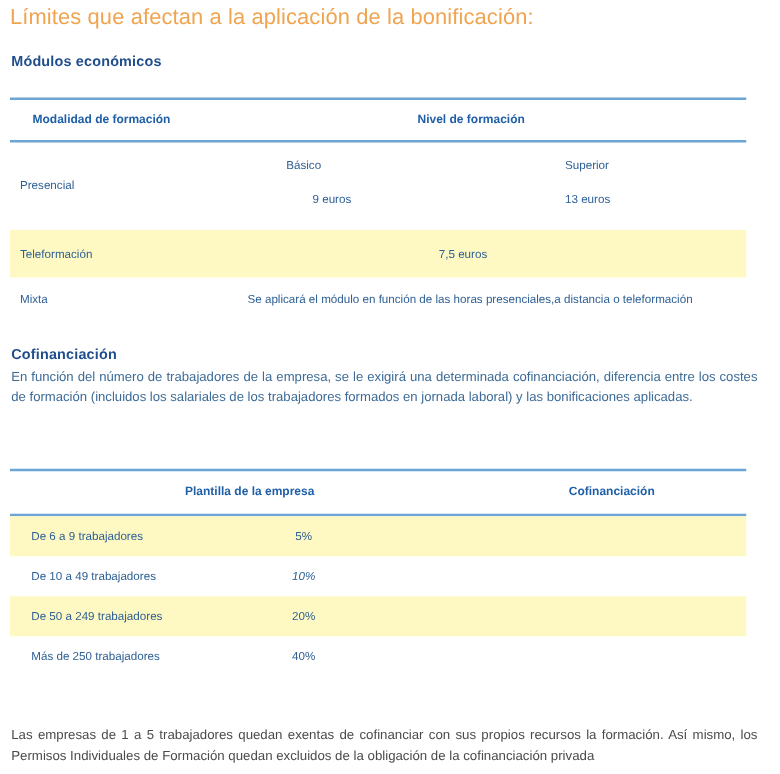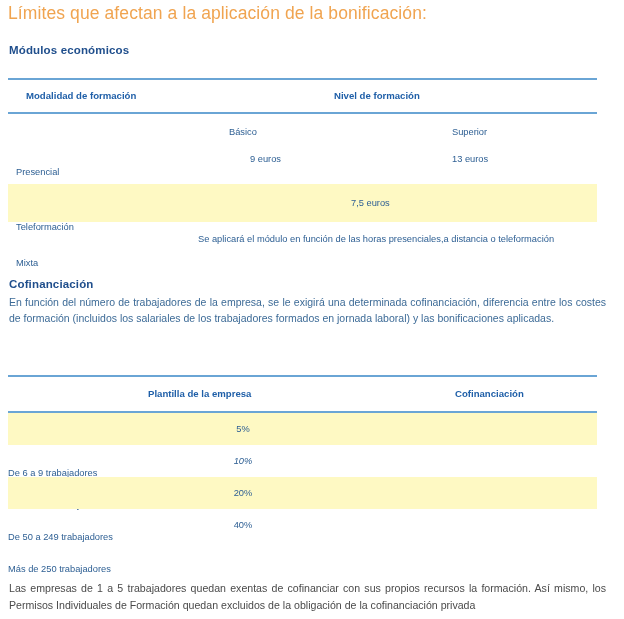--- a/index.html
+++ b/index.html
@@ -109,29 +109,29 @@
     font-size: 9.3px;
     color: #2f6094;
     white-space: nowrap;
   }
 
   
   #table-modulos .row-presencial { height: 70px; }
   #table-modulos .row-teleformacion { height: 38px; }
   #table-modulos .row-mixta { height: 34px; }
 
-  .c-modalidad { left: 8px; margin-top: 24px; }
+  .c-modalidad { left: 8px; }
   .c-basico    { left: 221px; }
   .c-superior  { left: 444px; }
   .c-center-tf { left: 343px; }
   .c-mixta-txt { left: 190px; }
 
   
   #table-cofinanciacion .trow { height: 32px; }
-  .c-plantilla { left: 0; margin-top: 44px; }
+  .c-plantilla { left: 17px; }
   .c-pct {
     left: 0; right: 0;
     text-align: center;
     padding-right: 119px;
   }
 
   .th-modalidad { left: 18px; }
   .th-nivel     { left: 326px; }
   .th-plantilla { left: 140px; }
   .th-cofin     { left: 447px; }

